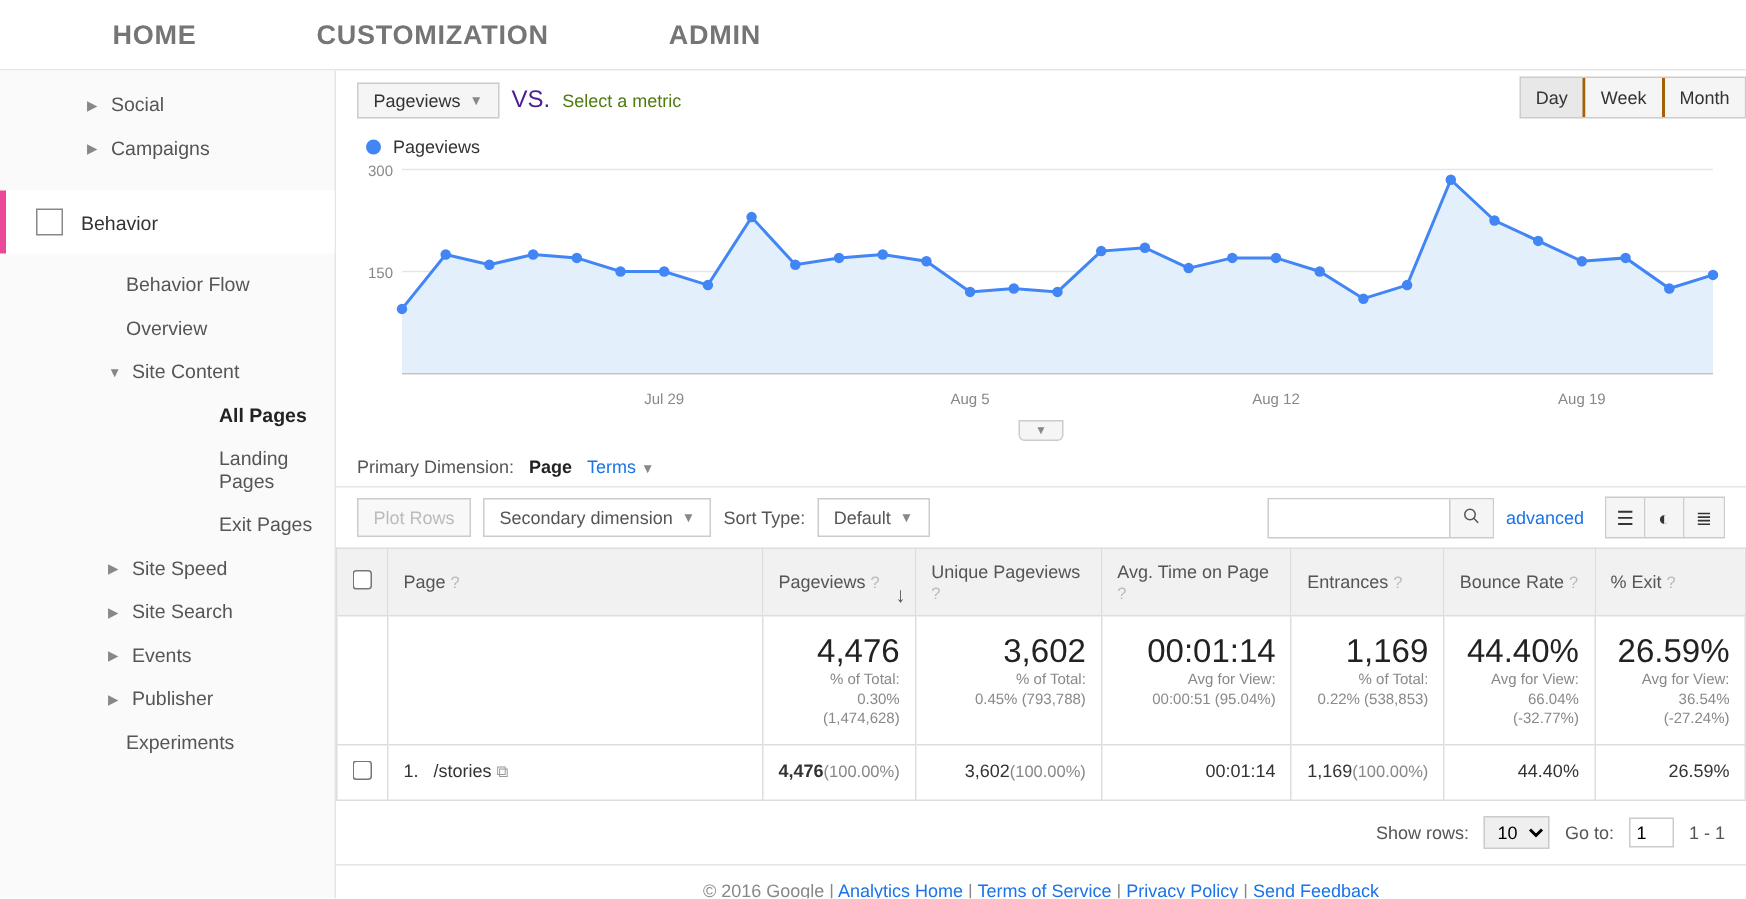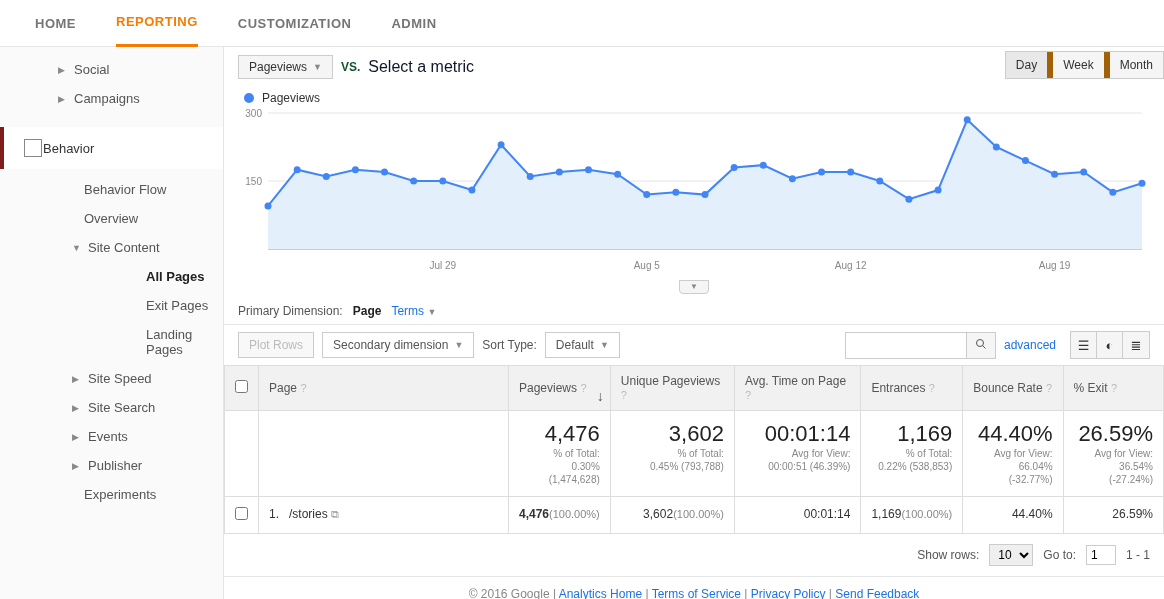--- a/index.html
+++ b/index.html
@@ -1,39 +1,39 @@
 <!DOCTYPE html>
 <html><head>
 <meta charset="utf-8">
 <style>
 * { box-sizing: border-box; margin: 0; padding: 0; font-family: Arial, Helvetica, sans-serif; }
 body { background: #fff; color: #333; font-size: 13px; overflow: hidden; width: 1164px; height: 599px; }
 .topnav { height: 47px; border-bottom: 1px solid #e5e5e5; display: flex; align-items: center; padding-left: 35px; gap: 40px; }
-.topnav-item { font-size: 13px; font-weight: bold; color: #757575; cursor: pointer; height: 47px; display: flex; align-items: center; letter-spacing: 0.5px; }
+.topnav-item { font-size: 18px; font-weight: bold; color: #757575; cursor: pointer; height: 47px; display: flex; align-items: center; letter-spacing: 0.5px; margin-left: 40px; }
 .topnav-item.active { color: #f57c00; border-bottom: 3px solid #f57c00; }
 .layout { display: flex; height: 552px; }
 .sidebar { width: 224px; border-right: 1px solid #e5e5e5; background: #fafafa; }
 .search-wrap { padding: 12px; }
 .search-box { display: flex; align-items: center; border: 1px solid #ddd; background: #fff; padding: 6px 8px; gap: 6px; }
 .search-box input { border: none; outline: none; font-size: 13px; flex: 1; background: transparent; }
 .nav { padding: 8px 0; }
 .nav-item { padding: 7px 0 7px 70px; font-size: 13px; color: #555; cursor: pointer; display: flex; align-items: center; gap: 6px; }
 .nav-item .caret { margin-left: -12px; width: 10px; color: #888; font-size: 9px; }
-.nav-section { display: flex; align-items: center; padding: 12px 0 12px 20px; gap: 1px; border-left: 4px solid #7f1d1d; background: #fff; margin: 6px 0; }
+.nav-section { display: flex; align-items: center; padding: 12px 0 12px 20px; gap: 12px; border-left: 4px solid #ec4899; background: #fff; margin: 6px 0; }
 .nav-section .icon { width: 18px; height: 18px; border: 1px solid #888; }
 .nav-sub { padding-left: 62px; }
 .nav-sub .nav-item { padding-left: 22px; }
 .nav-sub .nav-item.active { font-weight: bold; color: #222; }
 .main { flex: 1; padding: 0 0 0 0; overflow: hidden; position: relative; }
 .metric-bar { display: flex; align-items: center; gap: 8px; padding: 8px 14px; }
 .metric-pill { border: 1px solid #ccc; background: #f5f5f5; padding: 4px 10px; font-size: 12px; display: flex; align-items: center; gap: 6px; cursor: pointer; }
-.vs { font-size: 12px; color: #14532d; font-weight: bold; }
-.select-metric { color: #0f172a; font-size: 16px; cursor: pointer; }
+.vs { font-size: 16px; color: #4c1d95; }
+.select-metric { color: #4d7c0f; font-size: 12px; cursor: pointer; }
 .period-tabs { position: absolute; right: 0; top: 4px; display: flex; border: 1px solid #ccc; }
-.period-tab { padding: 6px 10px; font-size: 12px; background: #f5f5f5; border-right: 6px solid #a16207; cursor: pointer; }
+.period-tab { padding: 6px 10px; font-size: 12px; background: #f5f5f5; border-right: 2px solid #a16207; cursor: pointer; }
 .period-tab:last-child { border-right: none; }
 .period-tab.active { background: #e8e8e8; }
 .legend { display: flex; align-items: center; gap: 8px; padding: 4px 20px; font-size: 12px; }
 .legend-dot { width: 10px; height: 10px; border-radius: 50%; background: #4285f4; }
 .chart-wrap { padding: 0 14px 0 14px; position: relative; }
 svg.chart { width: 908px; height: 170px; }
 .primary-dim { padding: 10px 14px 6px 14px; font-size: 12px; color: #555; display: flex; gap: 10px; align-items: center; }
 .primary-dim .sel { font-weight: bold; color: #222; }
 .primary-dim .other { color: #1a73e8; cursor: pointer; }
 .toolbar { display: flex; align-items: center; gap: 8px; padding: 6px 14px; border-top: 1px solid #e5e5e5; }
@@ -64,21 +64,20 @@
 .caret-down { font-size: 9px; color: #888; }
 .handle { width: 30px; height: 14px; border: 1px solid #ccc; background: #f5f5f5; margin: 0 auto; cursor: pointer; font-size: 8px; text-align: center; line-height: 12px; color: #888; border-radius: 0 0 4px 4px; }
 .chart-handle-row { text-align: center; margin-top: -2px; }
 .popout { font-size: 11px; color: #999; cursor: pointer; }
 </style>
 </head>
 <body>
 
 <div class="topnav">
   <div class="topnav-item">HOME</div>
-  <div class="topnav-item active">REPORTING</div>
   <div class="topnav-item">CUSTOMIZATION</div>
   <div class="topnav-item">ADMIN</div>
 </div>
 
 <div class="layout">
   <div class="sidebar">
     <div class="nav">
       <div class="nav-item">
           <span class="caret">▶</span>
           <span>Social</span>
@@ -101,24 +100,24 @@
         </div>
       <div class="nav-item">
           <span class="caret">▼</span>
           <span>Site Content</span>
         </div>
       <div class="nav-sub">
         <div class="nav-item active">
             <span>All Pages</span>
           </div>
         <div class="nav-item">
-            <span>Exit Pages</span>
+            <span>Landing Pages</span>
           </div>
         <div class="nav-item">
-            <span>Landing Pages</span>
+            <span>Exit Pages</span>
           </div>
       </div>
       <div class="nav-item">
           <span class="caret">▶</span>
           <span>Site Speed</span>
         </div>
       <div class="nav-item">
           <span class="caret">▶</span>
           <span>Site Search</span>
         </div>
@@ -259,21 +258,21 @@
           <td>
               <div class="big">4,476</div>
               <div class="sub"><span>% of Total:</span><br><span>0.30%</span><br><span>(1,474,628)</span></div>
             </td>
           <td>
               <div class="big">3,602</div>
               <div class="sub"><span>% of Total:</span><br><span>0.45% (793,788)</span></div>
             </td>
           <td>
               <div class="big">00:01:14</div>
-              <div class="sub"><span>Avg for View:</span><br><span>00:00:51 (46.39%)</span></div>
+              <div class="sub"><span>Avg for View:</span><br><span>00:00:51 (95.04%)</span></div>
             </td>
           <td>
               <div class="big">1,169</div>
               <div class="sub"><span>% of Total:</span><br><span>0.22% (538,853)</span></div>
             </td>
           <td>
               <div class="big">44.40%</div>
               <div class="sub"><span>Avg for View:</span><br><span>66.04% (-32.77%)</span></div>
             </td>
           <td>

